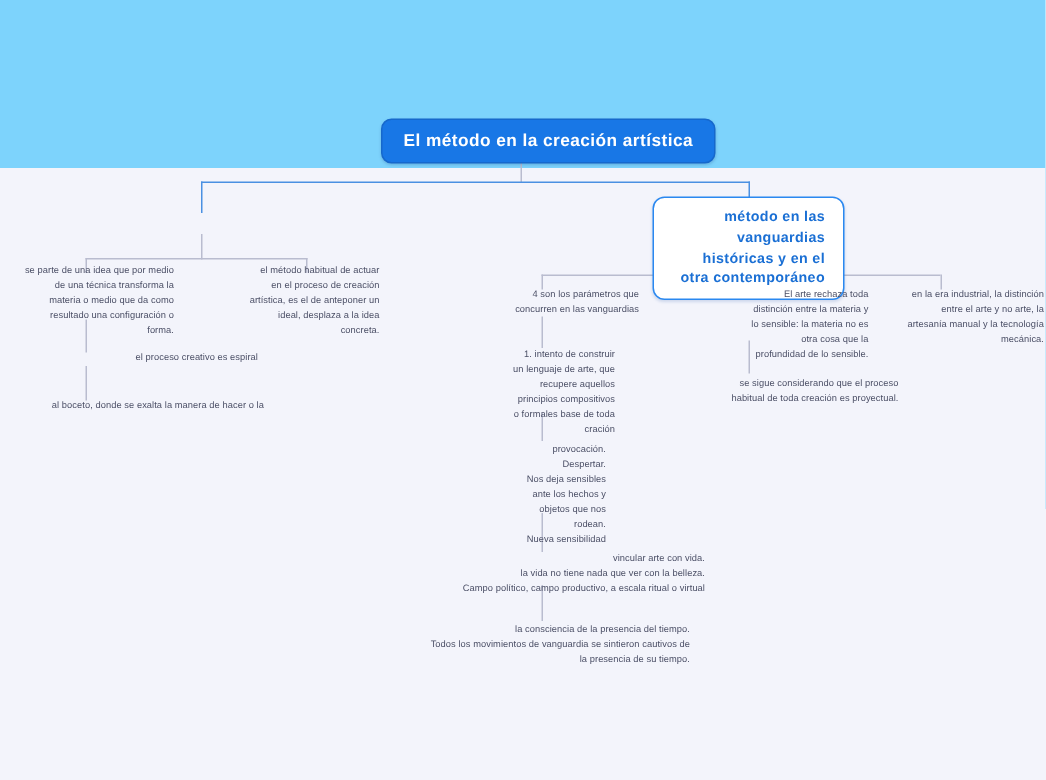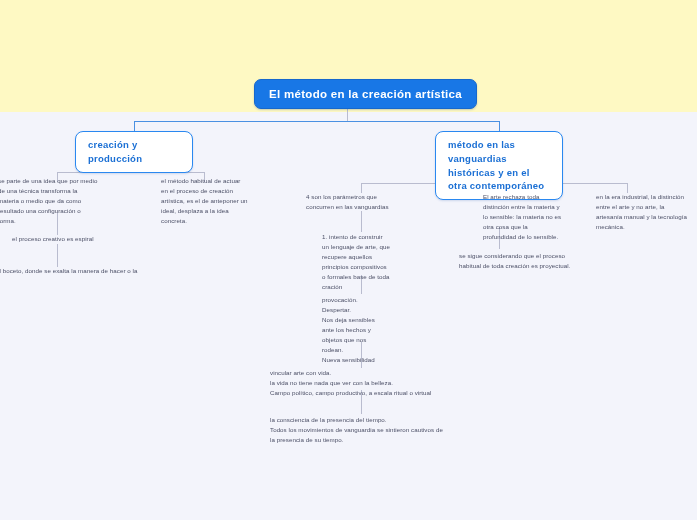--- a/index.html
+++ b/index.html
@@ -12,22 +12,23 @@
     height: 520px;
     background: #ffffff;
     font-family: "Liberation Sans", sans-serif;
     overflow: hidden;
   }
 
   #canvas {
     position: relative;
     width: 697px;
     height: 520px;
-    background: #fef9c3;
+    background: #7dd3fc;
     overflow: hidden;
+    text-align: right;
   }
 
   
   .map-area {
     position: absolute;
     left: 0;
     top: 112px;
     width: 697px;
     height: 408px;
     background: #f3f4fb;
@@ -127,23 +128,20 @@
   <div class="conn v" style="left:361px; top:275px; height:19px;"></div>
   <div class="conn v" style="left:361px; top:342px; height:26px;"></div>
   <div class="conn v" style="left:361px; top:390px; height:24px;"></div>
 
   <div class="conn v" style="left:499px; top:227px; height:22px;"></div>
 
   <div class="node-root" style="left:254px; top:79px;">
     <span>El método en la creación artística</span>
   </div>
 
-  <div class="node-branch" style="left:75px; top:131px; width:118px;">
-    <span>creación y producción</span>
-  </div>
 
   <div class="node-branch" style="left:435px; top:131px; width:128px;">
     <span>método en las vanguardias históricas y en el otra contemporáneo</span>
   </div>
 
   <div class="node-text clip-left" style="left:-2px; top:176px; width:118px;">se parte de una idea que por medio
 de una técnica transforma la
 materia o medio que da como
 resultado una configuración o
 forma.</div>

